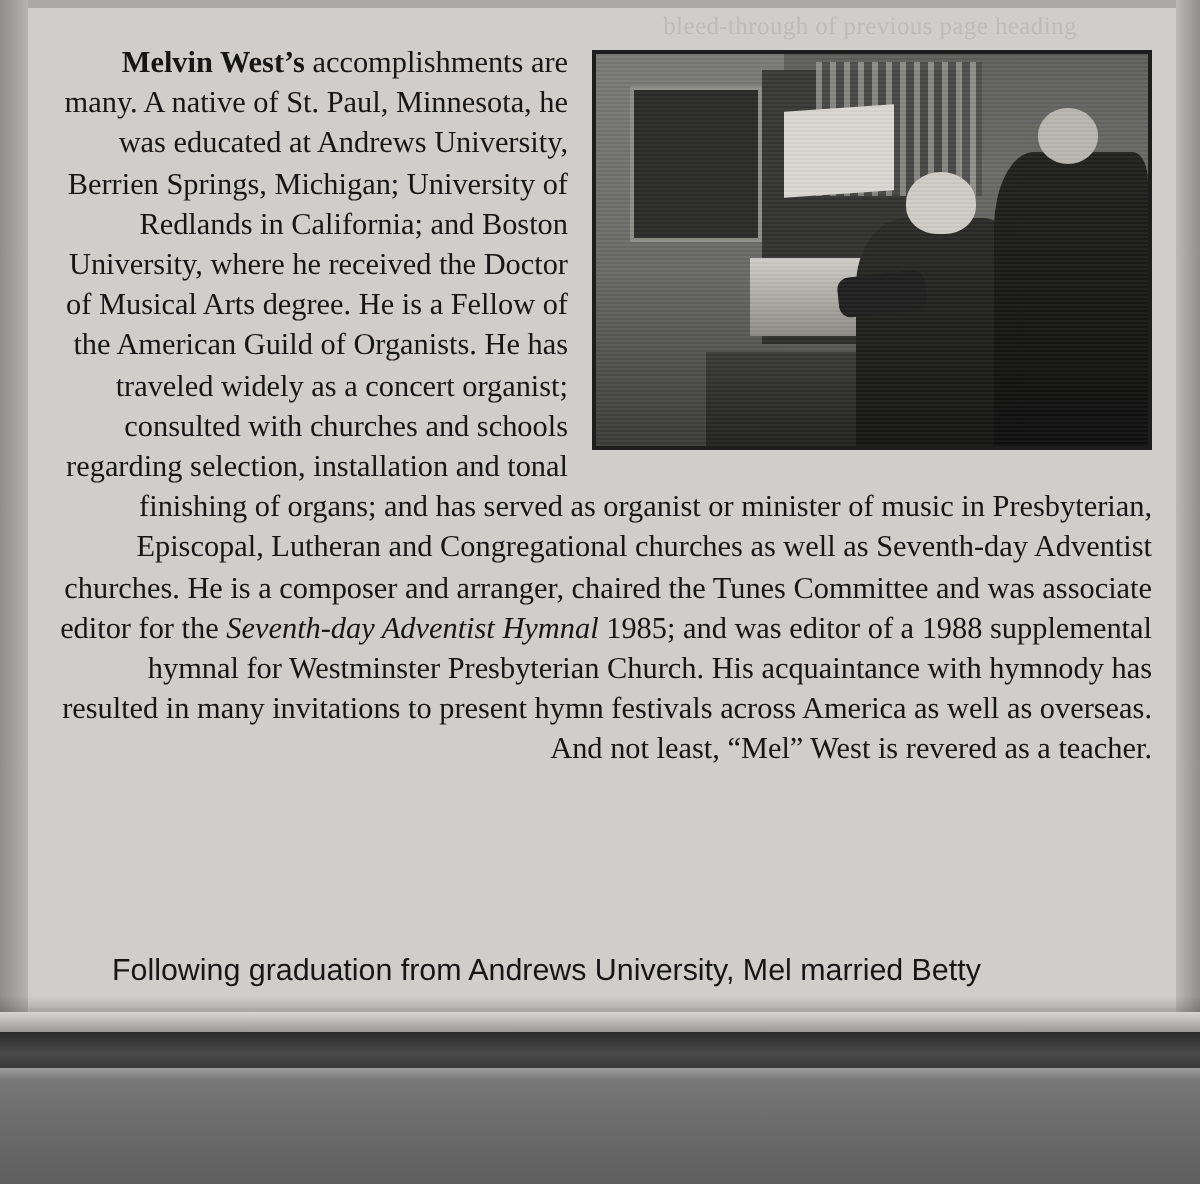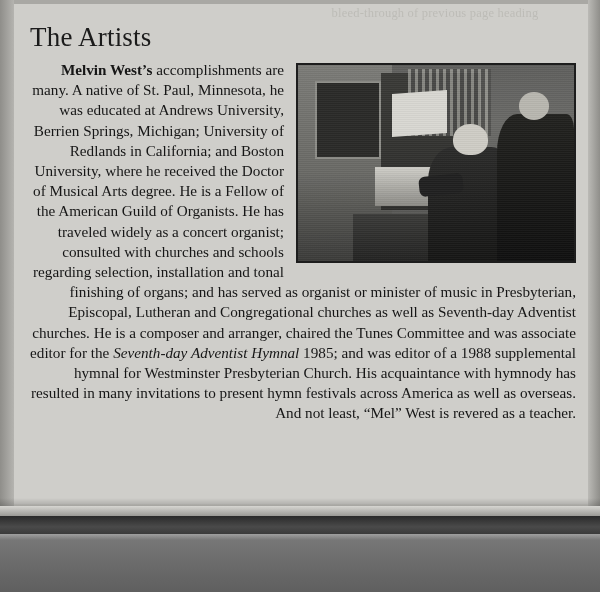--- a/index.html
+++ b/index.html
@@ -238,21 +238,20 @@
   <div class="scan">
     <div class="top-edge"></div>
     <div class="left-edge"></div>
     <div class="right-edge"></div>
     <div class="scan-inner"></div>
 
     <div class="ghost">bleed-through of previous page heading</div>
 
     <div class="content">
 
-      <h1 class="title">The Artists</h1>
 
       <div class="photo">
         <div class="ph-layer ph-bg"></div>
         <div class="ph-layer ph-wall-left"></div>
         <div class="ph-layer ph-window"></div>
         <div class="ph-layer ph-organ-case"></div>
         <div class="ph-layer ph-pipes"></div>
         <div class="ph-layer ph-music-rack"></div>
         <div class="ph-layer ph-console"></div>
         <div class="ph-layer ph-bench"></div>
@@ -261,20 +260,23 @@
         <div class="ph-layer ph-man1-arm"></div>
         <div class="ph-layer ph-man2-body"></div>
         <div class="ph-layer ph-man2-head"></div>
         <div class="ph-layer ph-grain"></div>
       </div>
 
       <p class="body indent"><span class="bold">Melvin West’s</span><span> accomplishments are many. A native of St. Paul, Minnesota, he was educated at Andrews University, Berrien Springs, Michigan; University of Redlands in California; and Boston University, where he received the Doctor of Musical Arts degree. He is a Fellow of the American Guild of Organists. He has traveled widely as a concert organist; consulted with churches and schools regarding selection, installation and tonal finishing of organs; and has served as organist or minister of music in Presbyterian, Episcopal, Lutheran and Congregational churches as well as Seventh-day Adventist churches. He is a composer and arranger, chaired the Tunes Committee and was associate editor for the </span><span class="ital">Seventh-day Adventist Hymnal</span><span> 1985; and was editor of a 1988 supplemental hymnal for Westminster Presbyterian Church. His acquaintance with hymnody has resulted in many invitations to present hymn festivals across America as well as overseas.  And not least, “Mel” West is revered as a teacher.</span></p>
 
     </div>
 
+    <div class="clip-line">
+      <p class="sans">Following graduation from Andrews University, Mel married Betty</p>
+    </div>
 
     <div class="edge-shadow"></div>
   </div>
 
   <div class="bar-light"></div>
   <div class="bar-dark"></div>
   <div class="bar-grey"></div>
   <div class="bar-sheen"></div>
 
 </div>

